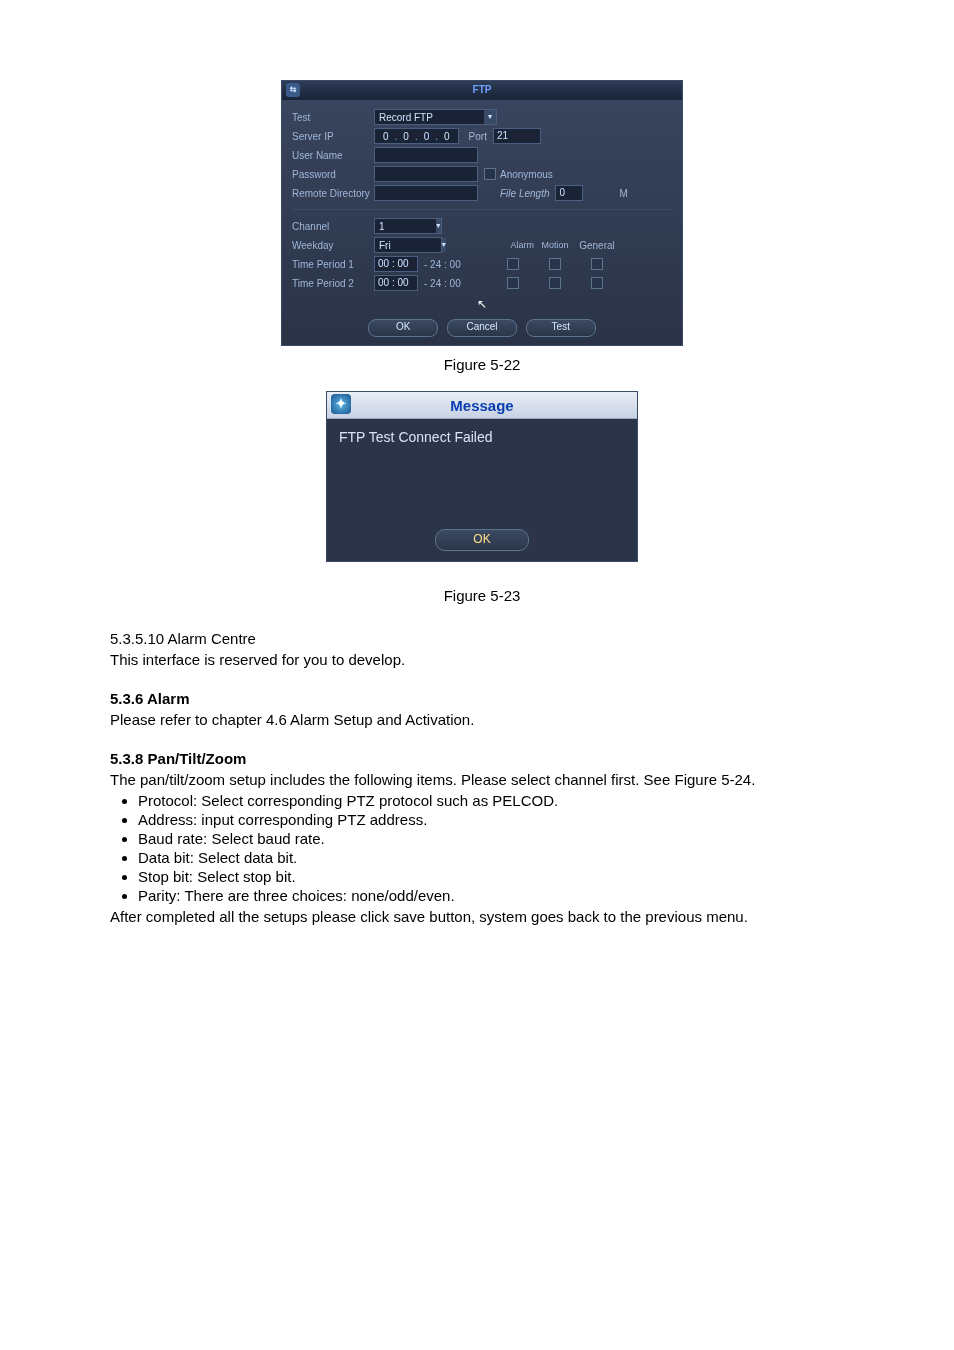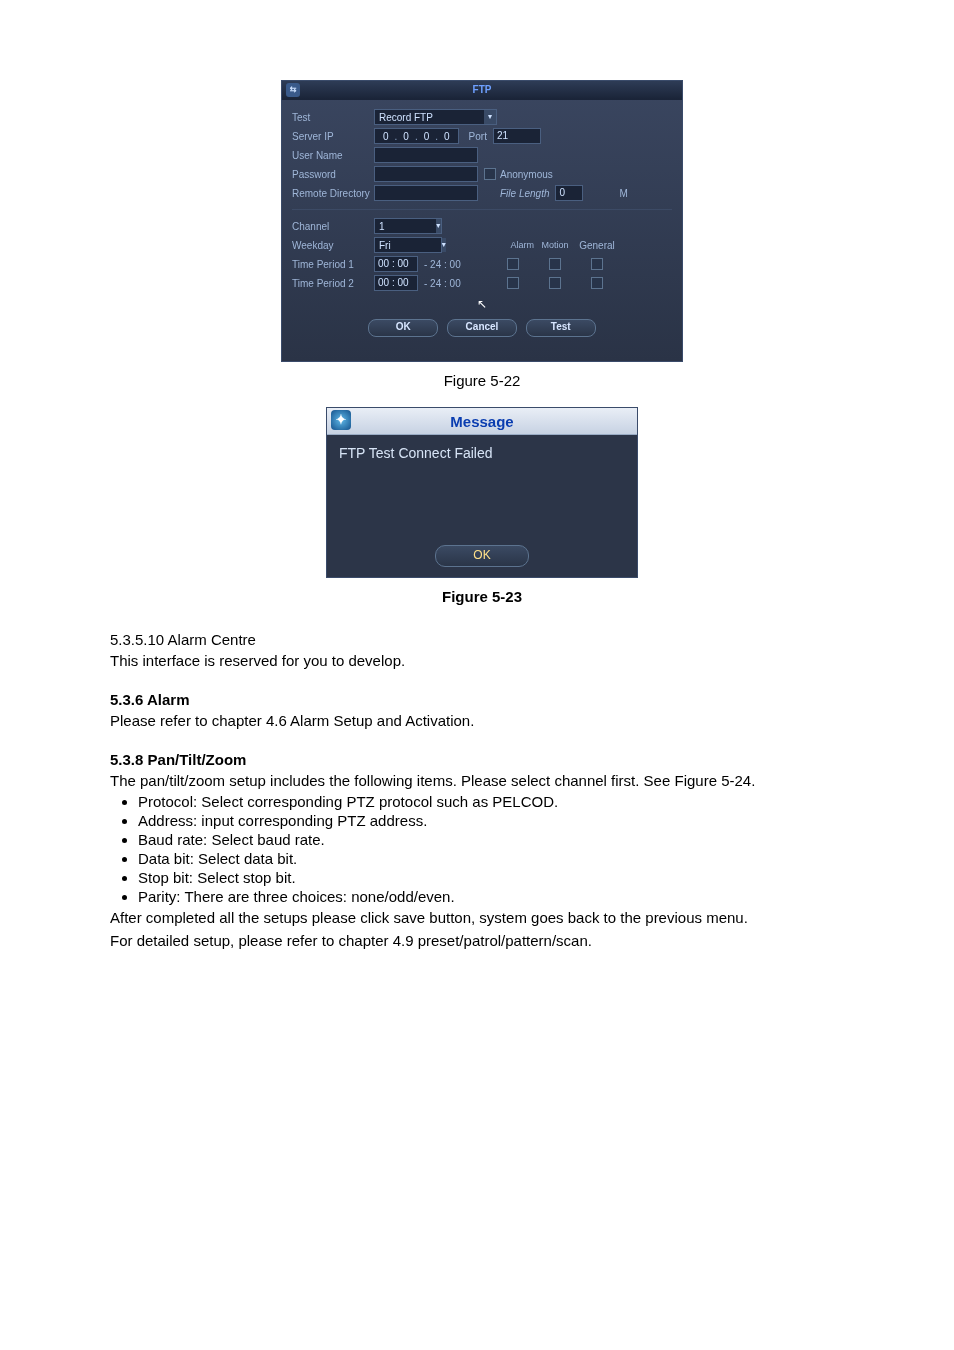--- a/index.html
+++ b/index.html
@@ -130,22 +130,21 @@
   }
   .cursor {
     text-align: center;
     margin-top: 6px;
     font-size: 12px;
     color: #fff;
   }
   .ftp-buttons {
     text-align: center;
     margin-top: 8px;
-    margin-bottom: 16px;
-    font-weight: bold;
+    margin-bottom: 0;
   }
   .ftp-btn {
     display: inline-block;
     min-width: 48px;
     padding: 0 10px;
     height: 16px;
     line-height: 14px;
     border: 1px solid #5c738f;
     border-radius: 8px;
     background: linear-gradient(#3b4a63, #2a3548);
@@ -364,21 +363,21 @@
       <span>Message</span>
     </div>
     <div class="msg-body">
       <span>FTP Test Connect Failed</span>
     </div>
     <div class="msg-btn-wrap">
       <span class="msg-btn">OK</span>
     </div>
   </div>
 
-  <div class="fig-cap" style="margin-top:10px;font-weight:bold;">Figure 5-23</div>
+  <div class="fig-cap" style="margin-top:25px;">Figure 5-23</div>
 
   <h4 class="num">5.3.5.10   Alarm Centre</h4>
   <p class="body">This interface is reserved for you to develop.</p>
 
   <h3 class="sub">5.3.6  Alarm</h3>
   <p class="body">Please refer to chapter 4.6 Alarm Setup and Activation.</p>
 
 
   <h3 class="sub">5.3.8  Pan/Tilt/Zoom</h3>
   <p class="body">The pan/tilt/zoom setup includes the following items. Please select channel first. See Figure 5-24.</p>
@@ -386,15 +385,14 @@
   <ul class="bullets">
     <li>Protocol: Select corresponding PTZ protocol such as PELCOD.</li>
     <li>Address: input corresponding PTZ address.</li>
     <li>Baud rate: Select baud rate.</li>
     <li>Data bit: Select data bit.</li>
     <li>Stop bit: Select stop bit.</li>
     <li>Parity: There are three choices: none/odd/even.</li>
   </ul>
 
   <p class="body">After completed all the setups please click save button, system goes back to the previous menu.</p>
-  <p class="body">For detailed setup, please refer to chapter 4.9 preset/patrol/pattern/scan.</p>
 
 </div>
 
 </body></html>

